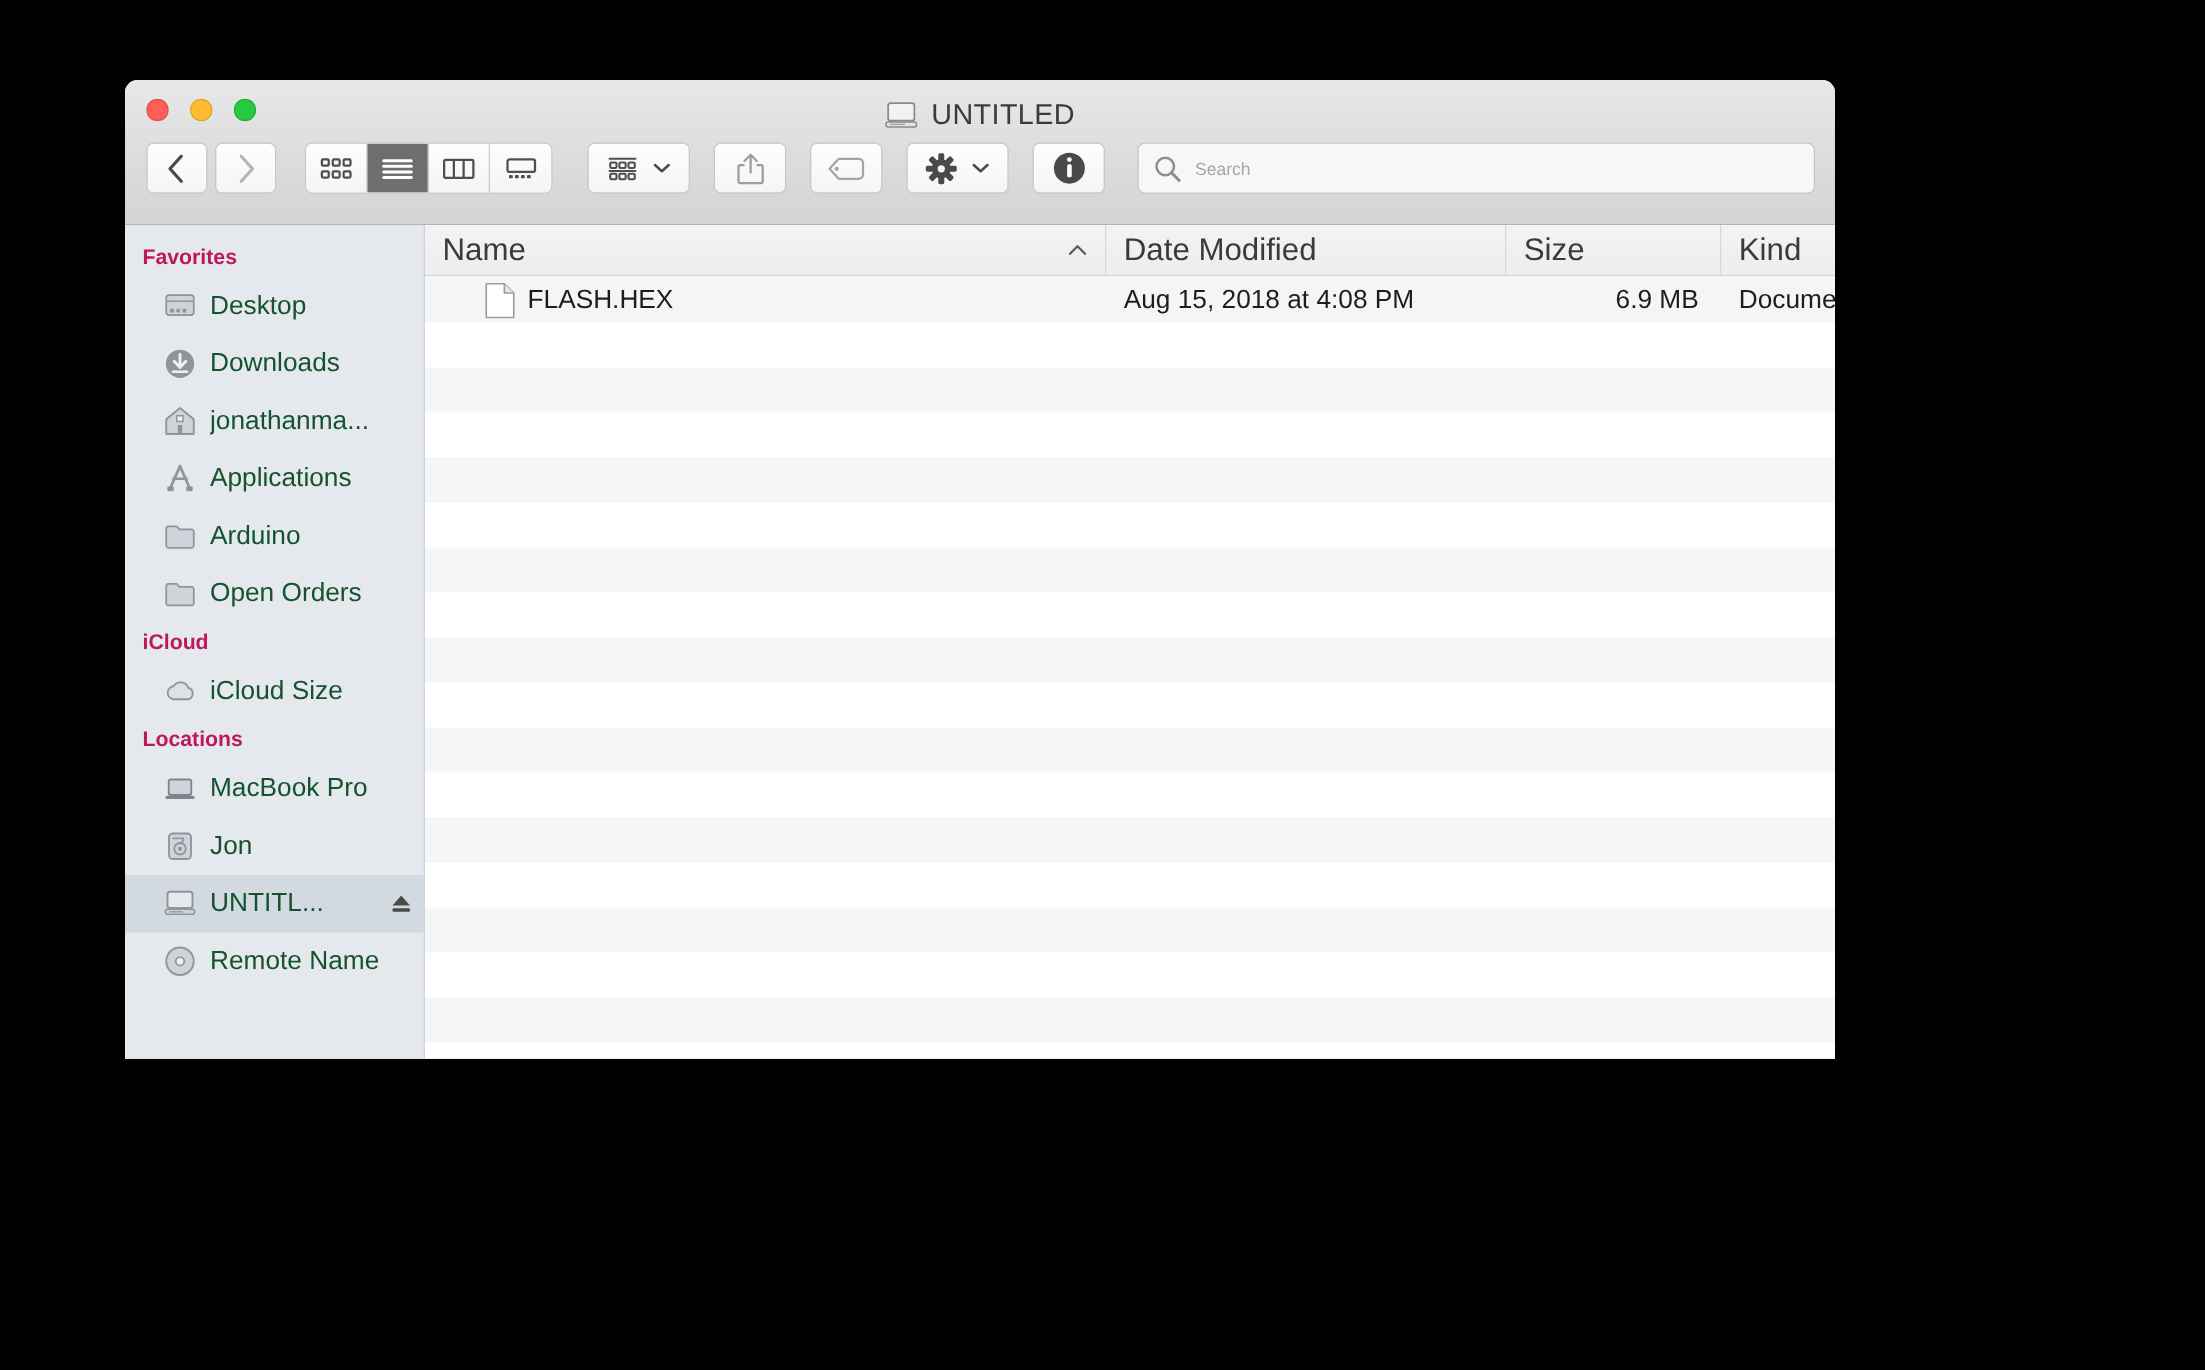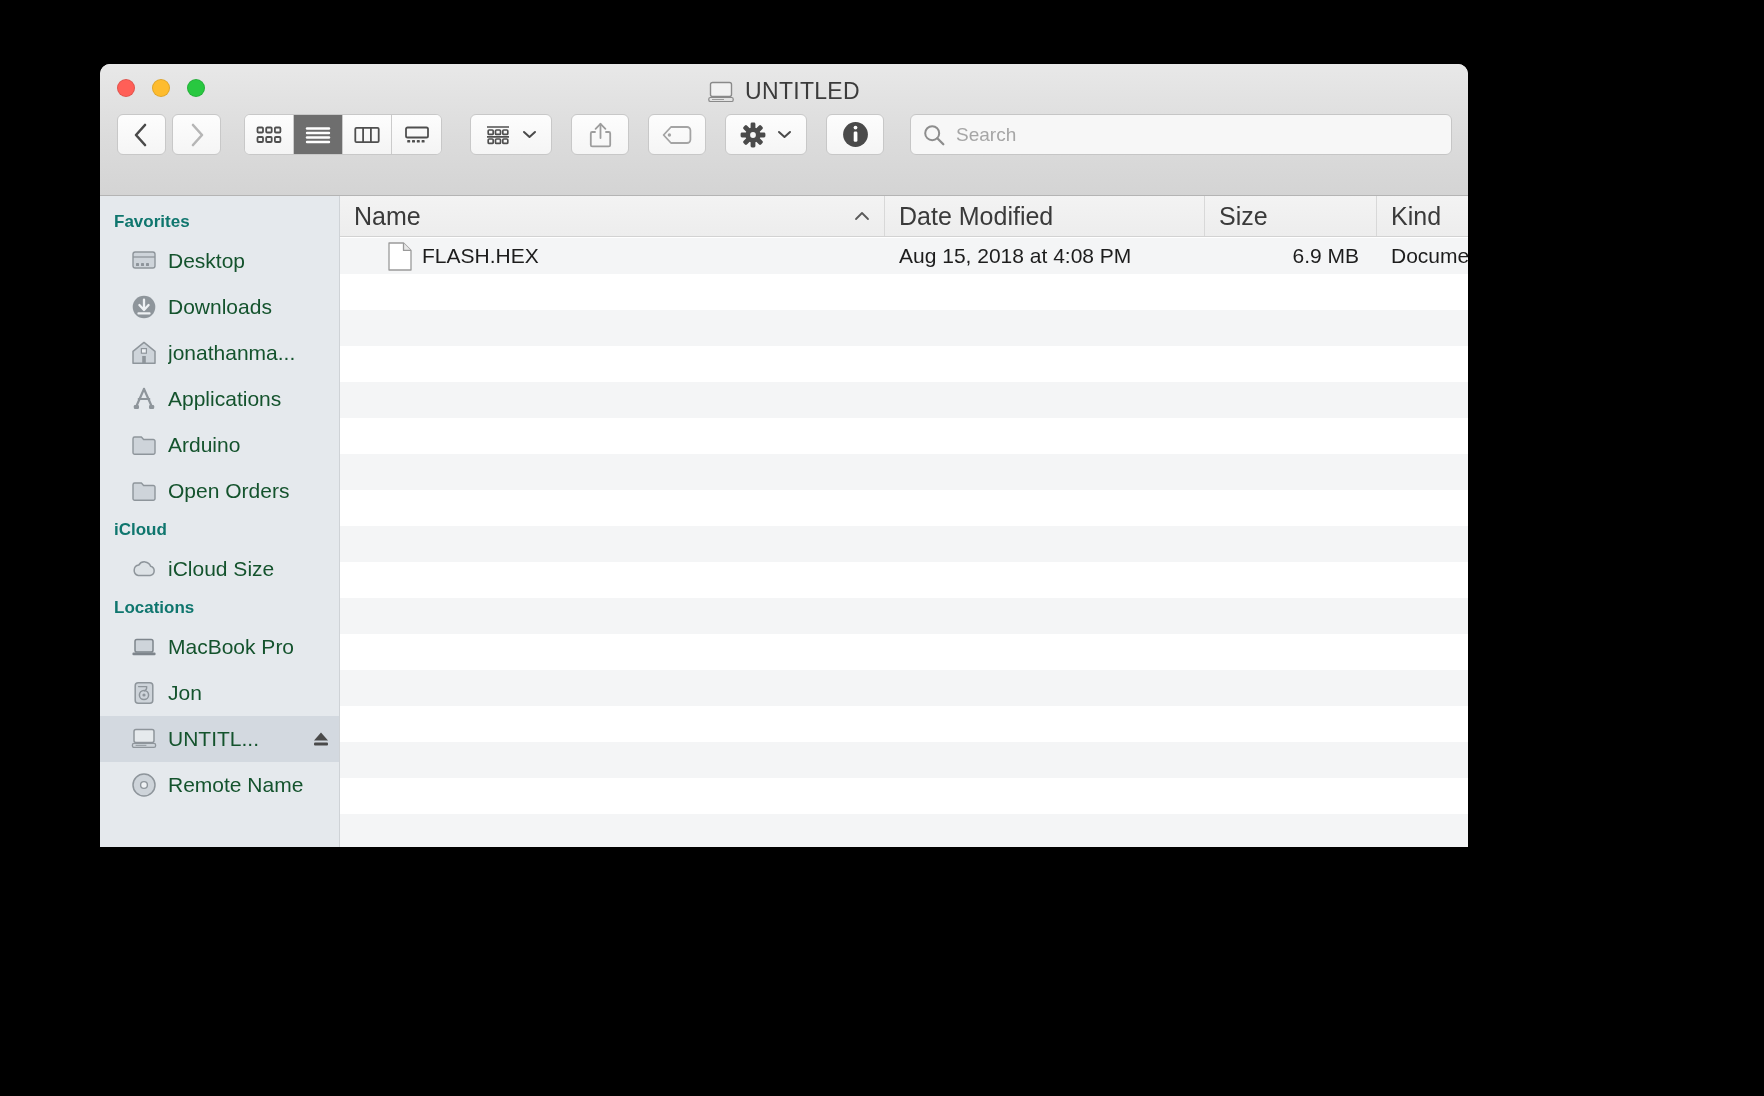--- a/index.html
+++ b/index.html
@@ -22,21 +22,21 @@
     height: 783px;
     border-radius: 10px 10px 0 0;
     overflow: hidden;
     background: #ffffff;
     box-shadow: 0 22px 60px rgba(0,0,0,0.55);
   }
 
   
   .titlebar {
     position: relative;
-    height: 132px;
+    height: 116px;
     background: linear-gradient(to bottom, #e8e8e8 0%, #dcdcdc 55%, #d4d4d4 100%);
     border-bottom: 1px solid #b4b4b4;
   }
 
   .traffic-lights {
     position: absolute;
     left: 17px;
     top: 15px;
     display: flex;
     gap: 17px;
@@ -127,40 +127,40 @@
     height: 41px;
     background: #f7f7f7;
     border: 1px solid #c6c6c6;
     border-radius: 6px;
     display: flex; align-items: center;
     padding: 0 12px;
     gap: 11px;
     min-width: 120px;
   }
   .search-placeholder {
-    font-size: 19px;
+    font-size: 14px;
     color: #a6a6a6;
   }
 
   
   .body-split { display: flex; height: calc(100% - 108px); }
 
   
   .sidebar {
     width: 240px;
     flex: none;
     background: #e5e9ed;
     border-right: 1px solid #cfd3d7;
     padding-top: 16px;
     overflow: hidden;
     position: relative;
   }
   .sb-header {
     font-size: 17px;
-    color: #0f766e;
+    color: #be185d;
     font-weight: bold;
     padding: 0 0 6px 14px;
     margin-top: 6px;
   }
   .sb-header:first-child { margin-top: 0; }
 
   .sb-item {
     display: flex;
     align-items: center;
     gap: 11px;

